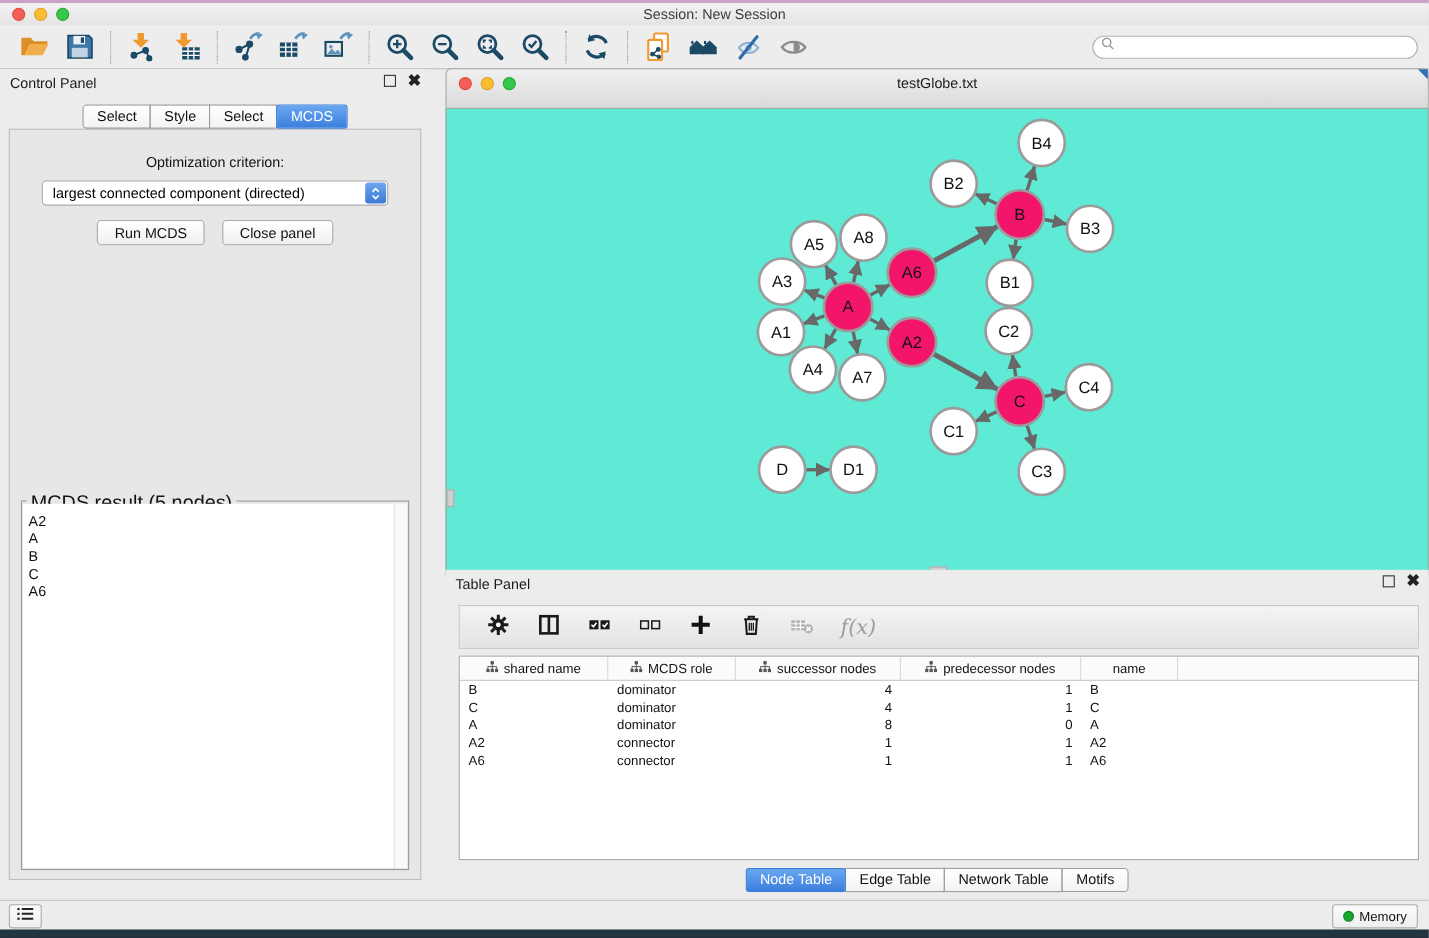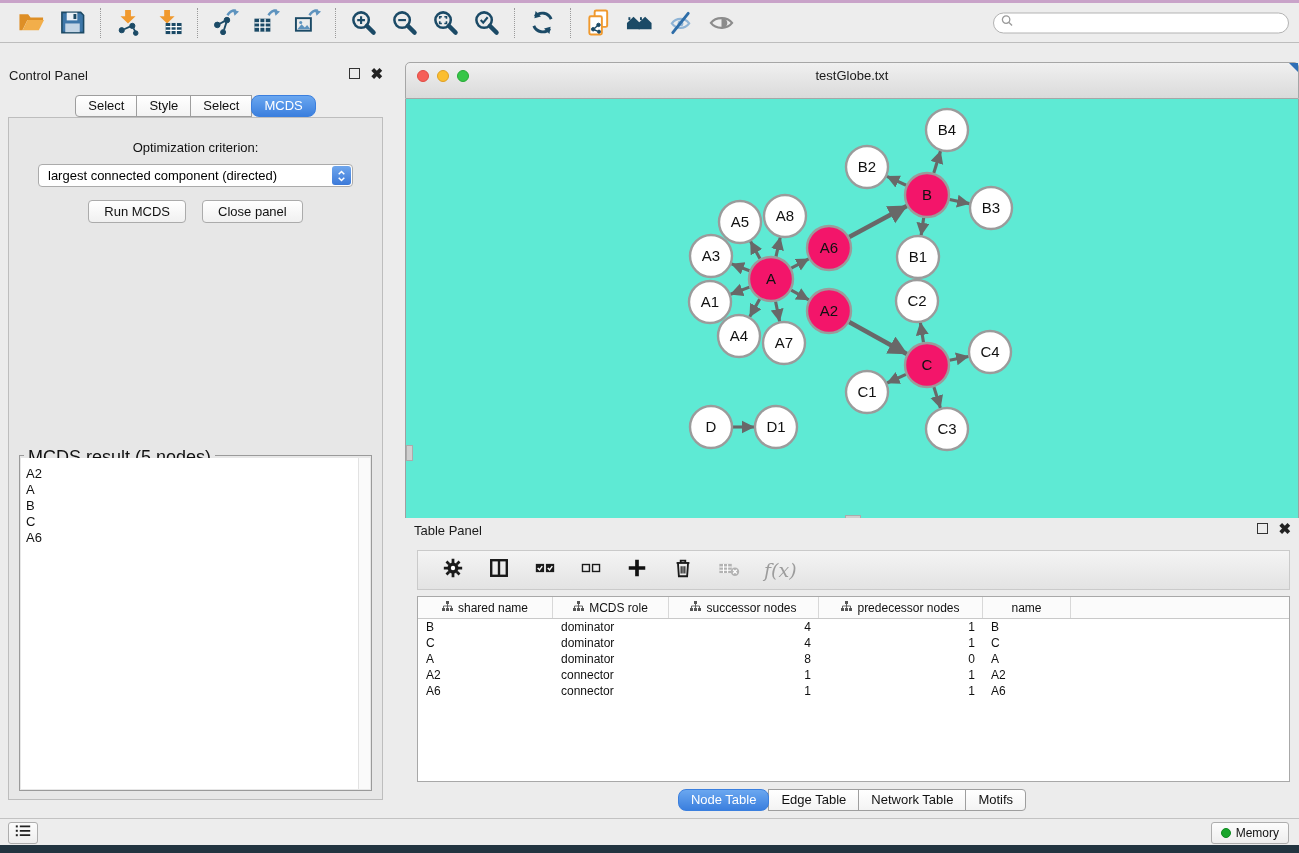--- a/index.html
+++ b/index.html
@@ -31,21 +31,21 @@
   .control-panel{position:absolute;left:0;top:0;bottom:0;width:391px;background:#ECECEC;}
   .panel-head{height:26px;position:relative;}
   .panel-title{position:absolute;left:9px;top:5px;font-size:13px;color:#1a1a1a;}
   .win-icons{position:absolute;right:8px;top:5px;display:flex;gap:10px;align-items:center;}
   .float-box{width:9px;height:9px;border:1.6px solid #333;display:inline-block;}
   .close-x{font-size:15px;font-weight:bold;color:#222;line-height:11px;}
   .cp-tabs{position:absolute;left:0;right:0;top:32px;display:flex;justify-content:center;z-index:2;}
   .tab{border:1px solid #9e9e9e;background:linear-gradient(#ffffff,#f3f3f3);padding:2px 12px;font-size:13px;color:#111;margin-left:-1px;line-height:16px;}
   .tab:first-child{border-radius:4px 0 0 4px;margin-left:0;}
   .tab:last-child{border-radius:0 4px 4px 0;}
-  .tab.active{background:linear-gradient(#6aa7f0,#3b7fde);border-color:#3b7fde;color:#fff;border-radius:8px;position:relative;}
+  .tab.active{background:linear-gradient(#6aa7f0,#3b7fde);border-color:#3b7fde;color:#fff;border-radius:3px;position:relative;}
   .cp-content{position:absolute;left:8px;right:8px;top:54px;bottom:18px;background:#E7E7E7;border:1px solid #BDBDBD;}
   .opt-label{margin-top:22px;text-align:center;font-size:13px;color:#111;}
   .opt-select{position:relative;margin:9px auto 0;width:315px;height:23px;box-sizing:border-box;background:#fff;border:1px solid #ABABAB;border-radius:4px;font-size:13px;line-height:21px;padding:0 26px 0 9px;white-space:nowrap;overflow:hidden;}
   .spinner{position:absolute;right:1px;top:1px;bottom:1px;width:19px;border-radius:3px;background:linear-gradient(#6FA6EC,#3B79D9);display:flex;align-items:center;justify-content:center;}
   .cp-buttons{display:flex;justify-content:center;gap:16px;margin-top:13px;}
   .btn{border:1px solid #ABABAB;border-radius:4px;background:linear-gradient(#FFFFFF,#F0F0F0);padding:3px 15px;font-size:13px;color:#111;}
   .result-fieldset{position:absolute;left:10px;right:10px;top:337px;bottom:8px;border:1px solid #9a9a9a;}
   .result-legend{position:absolute;top:-9px;left:4px;background:#E7E7E7;padding:0 4px;font-size:18px;color:#111;}
   .result-list{position:absolute;left:1px;right:1px;top:2px;bottom:1px;background:#fff;padding:8px 0 0 5px;box-sizing:border-box;font-size:13px;overflow:hidden;}
   .result-list .item{line-height:16px;color:#111;}
@@ -82,20 +82,28 @@
   .status-left-btn{position:absolute;left:8px;top:3px;width:28px;height:20px;border:1px solid #ADADAD;border-radius:3px;background:linear-gradient(#FCFCFC,#EEEEEE);display:flex;align-items:center;justify-content:center;}
   .memory-btn{position:absolute;right:10px;top:3px;height:20px;border:1px solid #ADADAD;border-radius:3px;background:linear-gradient(#FCFCFC,#EEEEEE);display:flex;align-items:center;gap:5px;padding:0 9px;font-size:12px;color:#111;}
   .memory-dot{width:10px;height:10px;border-radius:50%;background:#18A52B;border:1px solid #0E8A20;box-sizing:border-box;}
 </style>
 </head>
 <body>
 
 <div id="screen">
   <div class="app">
 
+    <div class="titlebar">
+      <div class="lights">
+        <span class="light red"></span>
+        <span class="light yellow"></span>
+        <span class="light green"></span>
+      </div>
+      <span>Session: New Session</span>
+    </div>
 
     <div class="toolbar">
       <div style="display:flex;align-items:center;">
           <span class="tb-group">
             <span class="tb-btn">
               <span class="ic">
                 <svg viewBox="0 0 28 28" width="27" height="27">
                   <path d="M1.5 5.5h9l2.5 3.2H26v2.6H9.8L4.6 22H1.5z" fill="#DE8F26"></path>
                   <path d="M9.8 11.3H27L21.6 22H4.8z" fill="#F2AE4A"></path>
                 </svg>

